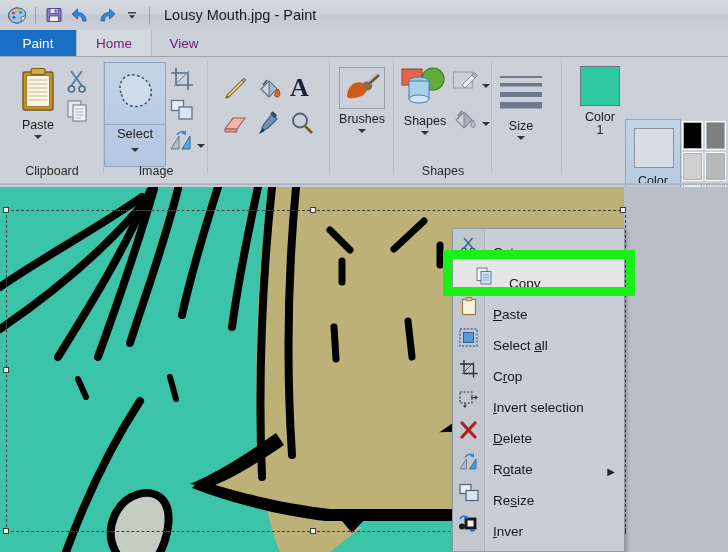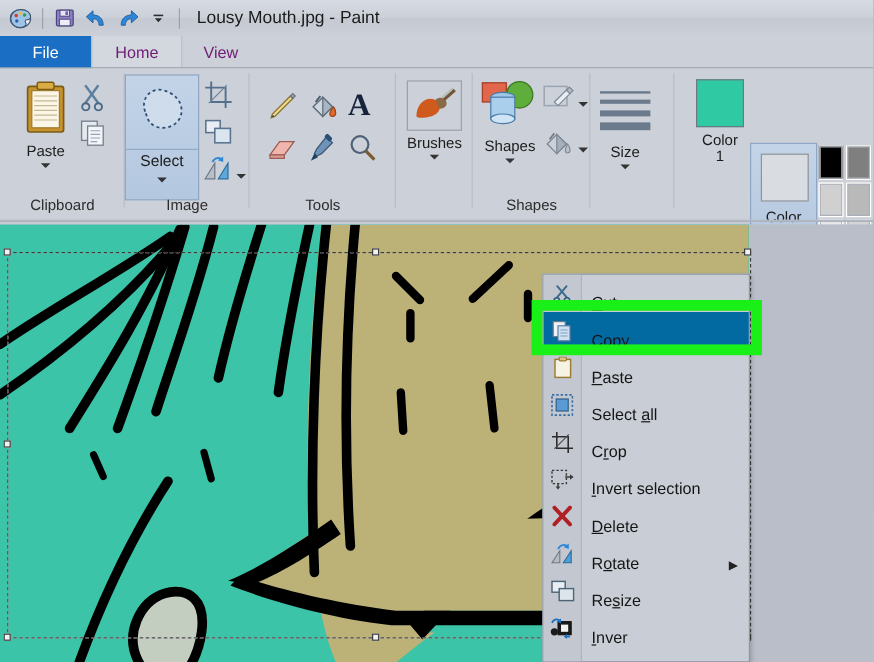--- a/index.html
+++ b/index.html
@@ -118,21 +118,21 @@
   }
   .ctxmenu .gutter{position:absolute;left:0;top:0;width:31px;height:100%;background:#c3c8d0;}
   .ctxmenu .gutterline{position:absolute;left:31px;top:0;width:1px;height:100%;background:#b0b6c0;}
   .mitem{
     position:relative;height:31px;display:flex;align-items:flex-end;cursor:default;
     font-size:13.5px;color:#161616;
   }
   .mitem .micon{width:31px;height:31px;display:flex;align-items:center;justify-content:center;flex:0 0 31px;}
   .mitem .mlabel{margin-left:9px;white-space:nowrap;}
   .mitem .marrow{position:absolute;right:9px;font-size:10px;color:#222;}
-  .mitem.highlight{background:#0369a1;}
+  .mitem.highlight{background:#e5e5e5;padding-left:16px;}
   .ul{text-decoration:underline;}
 
   .greenbox{
     position:absolute;left:443px;top:250px;width:192px;height:46px;
     border:9px solid #18f018;box-sizing:border-box;background:transparent;
   }
 </style>
 </head>
 <body>
 
@@ -174,21 +174,21 @@
           <rect x="2" y="3.2" width="8" height="1.3" fill="#2b2b2b"></rect>
           <path d="M3 6.3 L9 6.3 L6 9.6 Z" fill="#2b2b2b"></path>
         </svg>
       </div>
     </div>
     <div class="vsep" style="margin-left:4px;"></div>
     <div class="apptitle">Lousy Mouth.jpg - Paint</div>
   </div>
 
   <div class="tabstrip">
-    <div class="tab file">File</div>
+    <div class="tab file">Paint</div>
     <div class="tab home">Home</div>
     <div class="tab view">View</div>
   </div>
 
   <div class="ribbon">
 
     <div class="grp" style="left:0;width:104px;">
       <div class="rbtn" style="left:12px;top:10px;width:52px;">
         <span>
           <svg width="38" height="46" viewBox="0 0 38 46">
@@ -329,21 +329,20 @@
         </span>
       </div>
       <div class="rbtn" style="left:82px;top:54px;">
         <span>
           <svg width="24" height="24" viewBox="0 0 24 24">
             <circle cx="10" cy="9.5" r="7" fill="none" stroke="#4d6076" stroke-width="1.8"></circle>
             <line x1="15" y1="15" x2="22" y2="22" stroke="#7a5a2a" stroke-width="2.6"></line>
           </svg>
         </span>
       </div>
-      <div class="glabel">Tools</div>
       <div class="gsep"></div>
     </div>
 
     <div class="grp" style="left:330px;width:64px;">
       <div class="rbtn" style="left:9px;top:10px;width:46px;">
         <span class="brushbox" style="position:relative;">
           <svg width="38" height="34" viewBox="0 0 38 34">
             <path d="M4 26 C4 14 14 8 21 13 C26 16.5 24 24 16 26 C11 27.2 7 28 4 26 Z" fill="#cf5a1e"></path>
             <path d="M20 12 C24 9 28 11 29 14 C30 17 27 20 23 19.5 Z" fill="#8a6a45"></path>
             <path d="M27 12 L36 4" stroke="#6e5536" stroke-width="2.6"></path>

